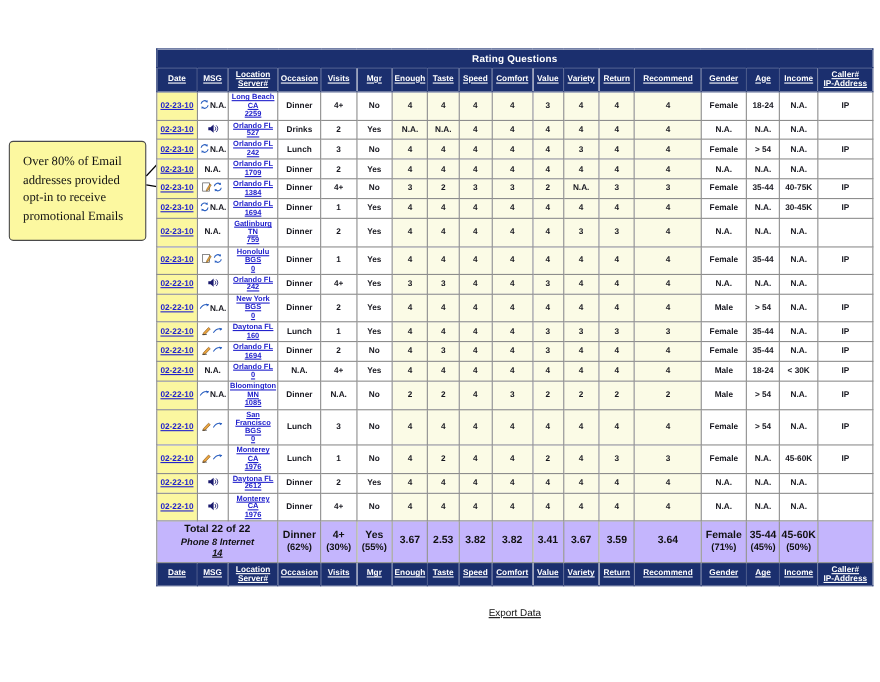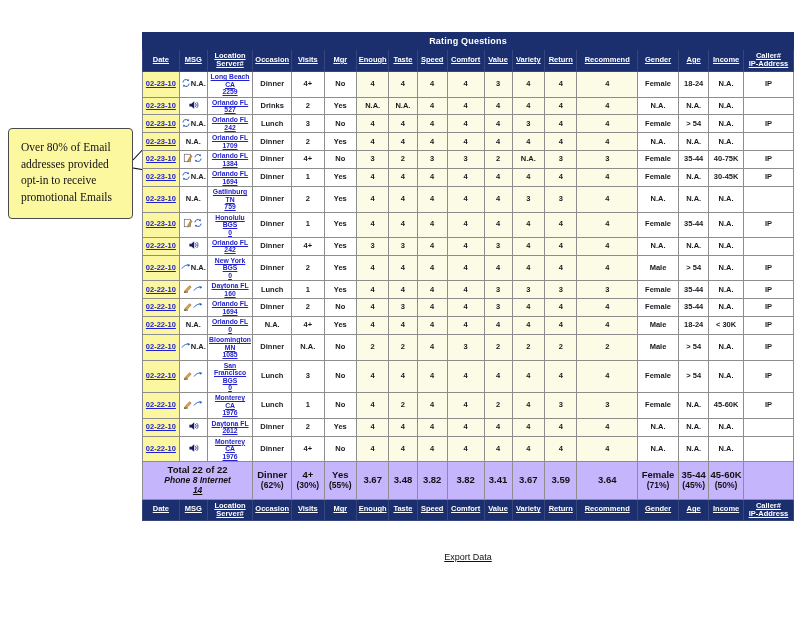--- a/index.html
+++ b/index.html
@@ -5,21 +5,21 @@
   html,body{margin:0;padding:0;}
   body{
     width:800px;height:620px;
     background:#ffffff;
     font-family:"Liberation Sans", sans-serif;
     position:relative;
     overflow:hidden;
   }
   #report-wrap{
     position:absolute;
-    left:142px; top:32px;
+    left:142px; top:44px;
     width:652px;
   }
   table.report{
     border-collapse:collapse;
     table-layout:fixed;
     width:652px;
     background:#ffffff;
     border:1px solid #9a9a9a;
   }
   table.report td, table.report th{
@@ -696,21 +696,21 @@
           <td class="demo">N.A.</td>
           <td class="demo thickR">N.A.</td>
           <td class="ip"></td>
         </tr>
         <tr class="totals">
           <td colspan="3"><span>Total 22 of 22</span><span class="sub">Phone 8 Internet</span><span class="sub"><u>14</u></span></td>
           <td class=""><span>Dinner</span><span class="pct">(62%)</span></td>
           <td class=""><span>4+</span><span class="pct">(30%)</span></td>
           <td class="thickR"><span>Yes</span><span class="pct">(55%)</span></td>
           <td class="">3.67</td>
-          <td class="">3.48</td>
+          <td class="">2.53</td>
           <td class="">3.82</td>
           <td class="">3.82</td>
           <td class="">3.41</td>
           <td class="">3.67</td>
           <td class="">3.59</td>
           <td class="thickR">3.64</td>
           <td class=""><span>Female</span><span class="pct">(71%)</span></td>
           <td class=""><span>35-44</span><span class="pct">(45%)</span></td>
           <td class="thickR"><span>45-60K</span><span class="pct">(50%)</span></td>
           <td class=""></td>

